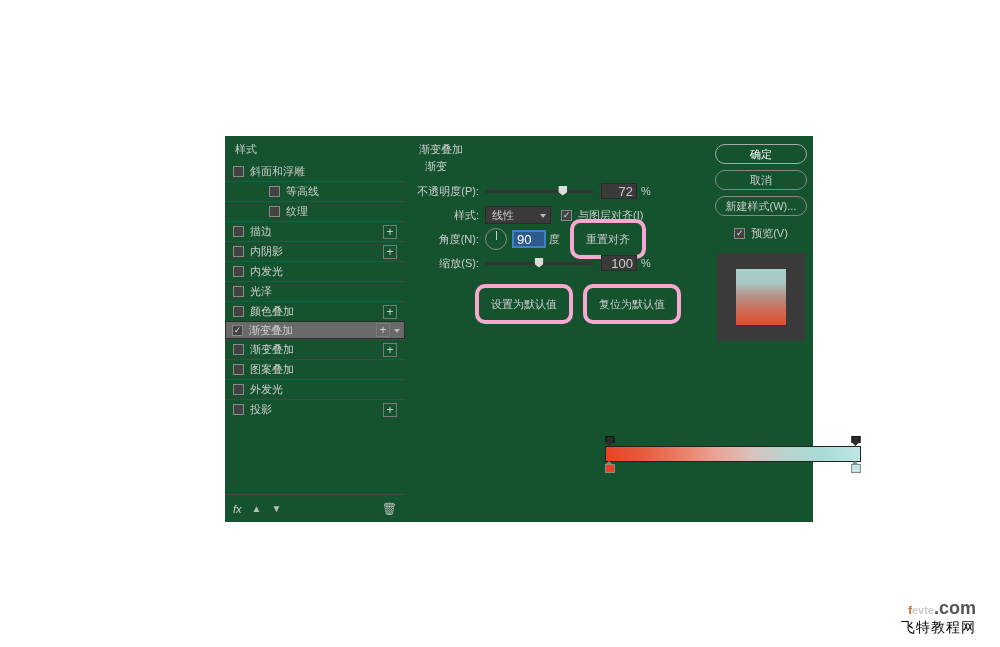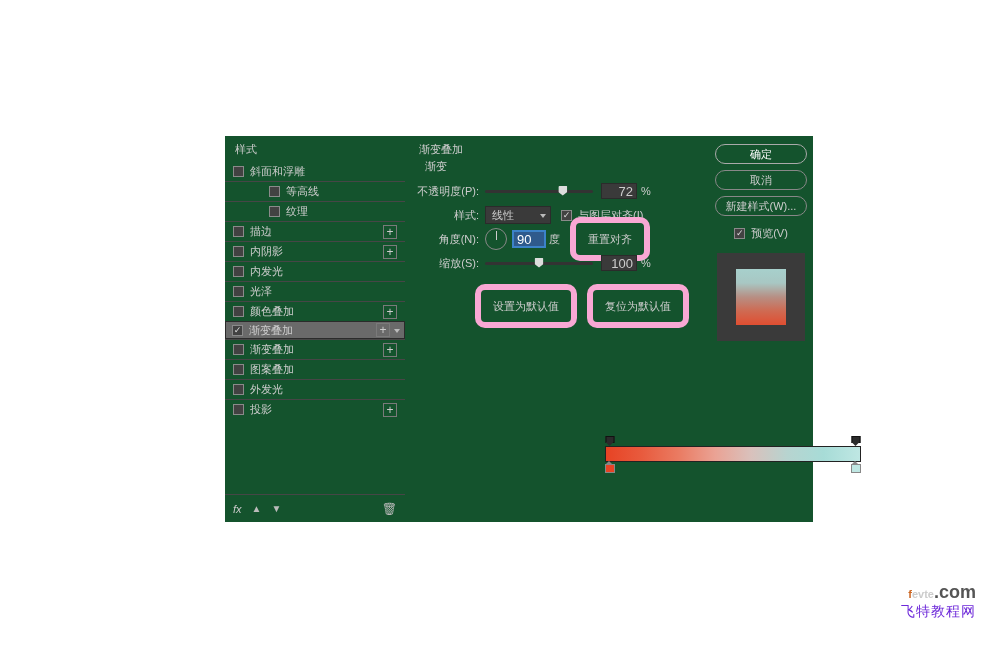--- a/index.html
+++ b/index.html
@@ -32,42 +32,42 @@
 .slider{height:3px;background:#333;position:relative;border-radius:2px}
 .knob{position:absolute;top:-4px;width:9px;height:10px;background:#ddd;border-radius:1px;transform:translateX(-50%);clip-path:polygon(0 0,100% 0,100% 65%,50% 100%,0 65%)}
 .num{width:36px;height:16px;background:#3a3a3a;border:1px solid #2b2b2b;display:flex;align-items:center;justify-content:flex-end;padding:0 3px;font-size:13px}
 .num.hi{border-color:#3c82c8;box-shadow:0 0 0 1px #3c82c8}
 .pct{margin-left:4px;font-size:11px}
 .gradprev{width:74px;height:14px;background:linear-gradient(90deg,#e85438,#e37863,#e9b4ad,#b9d4d0,#a7dcd7,#bfe7e3);border:1px solid #222;position:relative}
 .gradprev::after{content:"";position:absolute;right:-12px;top:4px;border-left:3px solid transparent;border-right:3px solid transparent;border-top:4px solid #bbb}
 .angle{width:22px;height:22px;border:1px solid #888;border-radius:50%;position:relative;margin-right:6px}
 .angle::after{content:"";position:absolute;left:50%;top:2px;width:1px;height:9px;background:#ccc}
 .btns{display:flex;gap:10px;margin:10px 0 0 62px}
-.btn2{height:20px;border:6px solid #f9a8d4;border-radius:10px;padding:16px 12px;display:flex;align-items:center;font-size:11px;background:transparent}
+.btn2{height:20px;border:4px solid #f9a8d4;border-radius:10px;padding:16px 12px;display:flex;align-items:center;font-size:11px;background:transparent}
 .gradbar{position:absolute;left:200px;bottom:60px;width:256px}
 .gbar{height:16px;background:linear-gradient(90deg,#e74324,#e85b3e,#ea7b62,#eaa294,#d9c1bc,#b7d4d0,#a7dcd7,#bfe7e3);border:1px solid #222;position:relative}
 .ostop{position:absolute;top:-10px;width:9px;height:11px;transform:translateX(-50%)}
 .ostop .d{width:9px;height:7px;background:#2b2b2b;border:1px solid #111}
 .ostop .t{width:0;height:0;border-left:4px solid transparent;border-right:4px solid transparent;border-top:4px solid #2b2b2b;margin-top:-1px}
 .cstop{position:absolute;bottom:-12px;width:10px;height:13px;transform:translateX(-50%)}
 .cstop .t{width:0;height:0;border-left:4px solid transparent;border-right:4px solid transparent;border-bottom:4px solid #888}
 .cstop .d{width:10px;height:9px;border:1px solid #888;background:#e74324;margin-top:-1px}
 .cstop.r .d{background:#bfe7e3}
 
 .right{width:104px;padding:8px 8px;display:flex;flex-direction:column;align-items:center;gap:6px}
 .rbtn{width:92px;height:20px;border:1px solid #888;border-radius:10px;display:flex;align-items:center;justify-content:center;font-size:11px;background:transparent}
 .rbtn.primary{color:#fff;border-color:#aaa}
 .prevrow{display:flex;align-items:center;margin-top:4px}
 .pbox{margin-top:6px;width:88px;height:88px;background:#3a3a3a;display:flex;align-items:center;justify-content:center}
 .pin{width:50px;height:56px;background:linear-gradient(180deg,#a7d0cc,#a8c7c3,#b78f84,#cf6a52,#e04e31)}
 
-.wm{position:absolute;right:24px;bottom:26px;text-align:right}
+.wm{position:absolute;right:24px;bottom:10px;text-align:right}
 .wm .d{font-size:18px;font-weight:600;color:#555}
 .wm .d i{color:#c62;font-style:normal}
-.wm .c{font-size:14px;color:#6d28d9;letter-spacing:1px}
+.wm .c{font-size:14px;color:#000000;letter-spacing:1px}
 </style>
 </head>
 <body>
 
 <div class="dialog">
   <div class="left">
     <div class="l-hdr">样式</div>
     <div class="l-list" id="llist">
         <div class="row">
           <div class="cb"></div>

